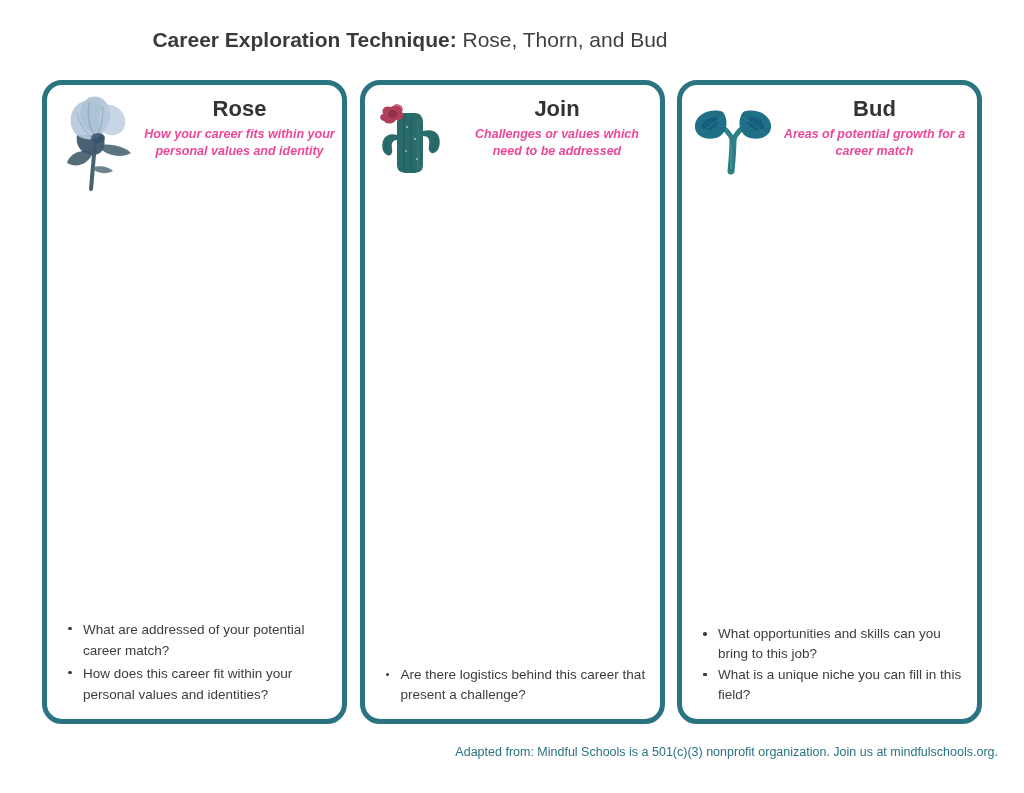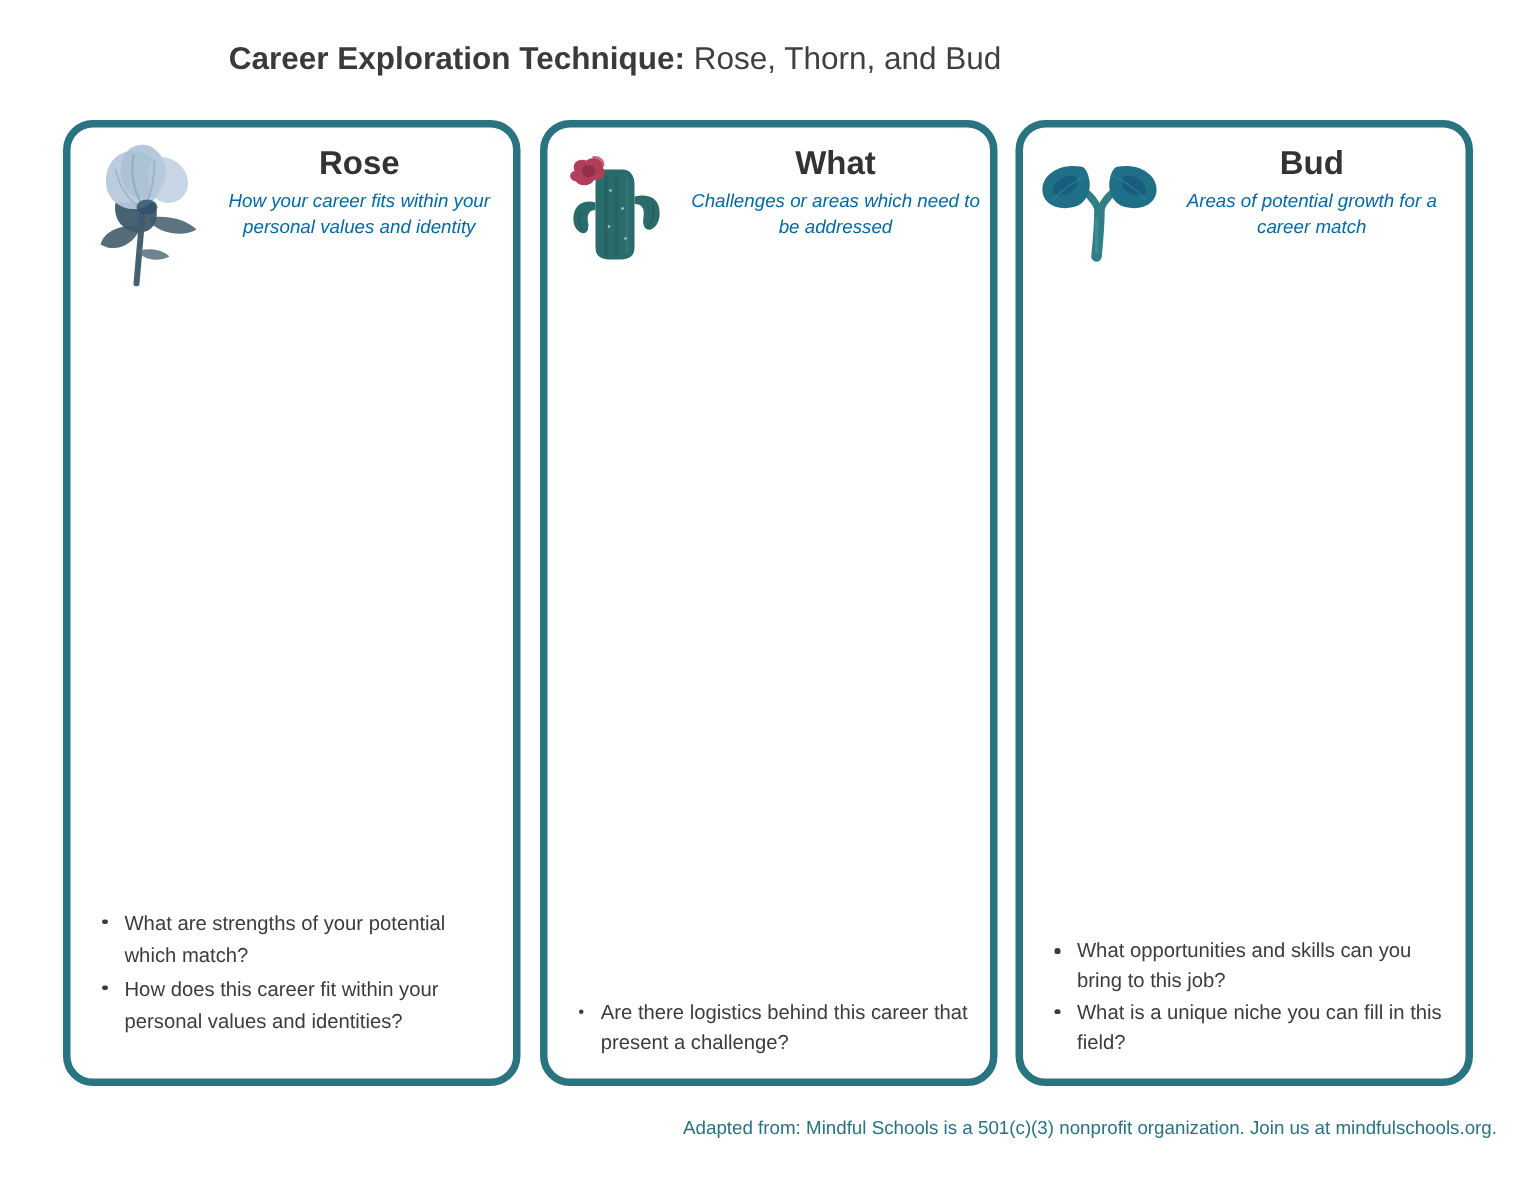--- a/index.html
+++ b/index.html
@@ -84,23 +84,23 @@
   }
   .card-title {
     font-size: 22px;
     font-weight: bold;
     color: #333333;
     line-height: 1.1;
     margin-bottom: 5px;
   }
   .card-subtitle {
     font-size: 12.5px;
-    font-weight: normal;
+    font-weight: bold;
     font-style: italic;
-    color: #0369a1;
+    color: #ec4899;
     line-height: 1.38;
   }
 
   
   .card-body {
     flex: 1 1 auto;
     position: relative;
   }
   .bullet-list {
     position: absolute;
@@ -113,21 +113,21 @@
   }
   .bullet-item {
     position: relative;
     padding-left: 18px;
     font-size: 13.5px;
     color: #3c3c3c;
     line-height: 1.56;
     margin-bottom: 2px;
   }
   .bullet-item:last-child {
-    margin-bottom: 14px;
+    margin-bottom: 0;
   }
   .bullet-item .dot {
     position: absolute;
     left: 3px;
     top: 8px;
     width: 3.5px;
     height: 3.5px;
     border-radius: 50%;
     background: #3c3c3c;
   }
@@ -187,21 +187,21 @@
       </div>
       <div class="header-text">
         <div class="card-title">Rose</div>
         <div class="card-subtitle">How your career fits within your personal values and identity</div>
       </div>
     </div>
     <div class="card-body">
       <ul class="bullet-list">
         <li class="bullet-item">
           <span class="dot"></span>
-          <span>What are strengths of your potential which match?</span>
+          <span>What are addressed of your potential career match?</span>
         </li>
         <li class="bullet-item">
           <span class="dot"></span>
           <span>How does this career fit within your personal values and identities?</span>
         </li>
       </ul>
     </div>
   </div>
 
   <div class="card tight">
@@ -227,22 +227,22 @@
             <circle cx="33" cy="60" r="0.9" fill="#d9e6e2" opacity="0.7"></circle>
             <circle cx="44" cy="68" r="0.9" fill="#d9e6e2" opacity="0.7"></circle>
 
             <path d="M18 16 C12 14 8 18 10 23 C6 24 6 29 11 30 C14 34 21 33 23 29 C29 30 32 25 29 21 C30 16 24 12 18 16 Z" fill="#b0405a"></path>
             <path d="M16 20 C14 22 15 26 18 27 C22 28 25 25 24 22 C23 19 19 18 16 20 Z" fill="#8d2f47" opacity="0.85"></path>
             <path d="M22 14 C26 13 30 16 29 20" stroke="#c4566e" stroke-width="1.6" fill="none" opacity="0.9"></path>
           </g>
         </svg>
       </div>
       <div class="header-text">
-        <div class="card-title">What</div>
-        <div class="card-subtitle">Challenges or areas which need to be addressed</div>
+        <div class="card-title">Join</div>
+        <div class="card-subtitle">Challenges or values which need to be addressed</div>
       </div>
     </div>
     <div class="card-body">
       <ul class="bullet-list">
         <li class="bullet-item">
           <span class="dot"></span>
           <span>Are there logistics behind this career that present a challenge?</span>
         </li>
       </ul>
     </div>

